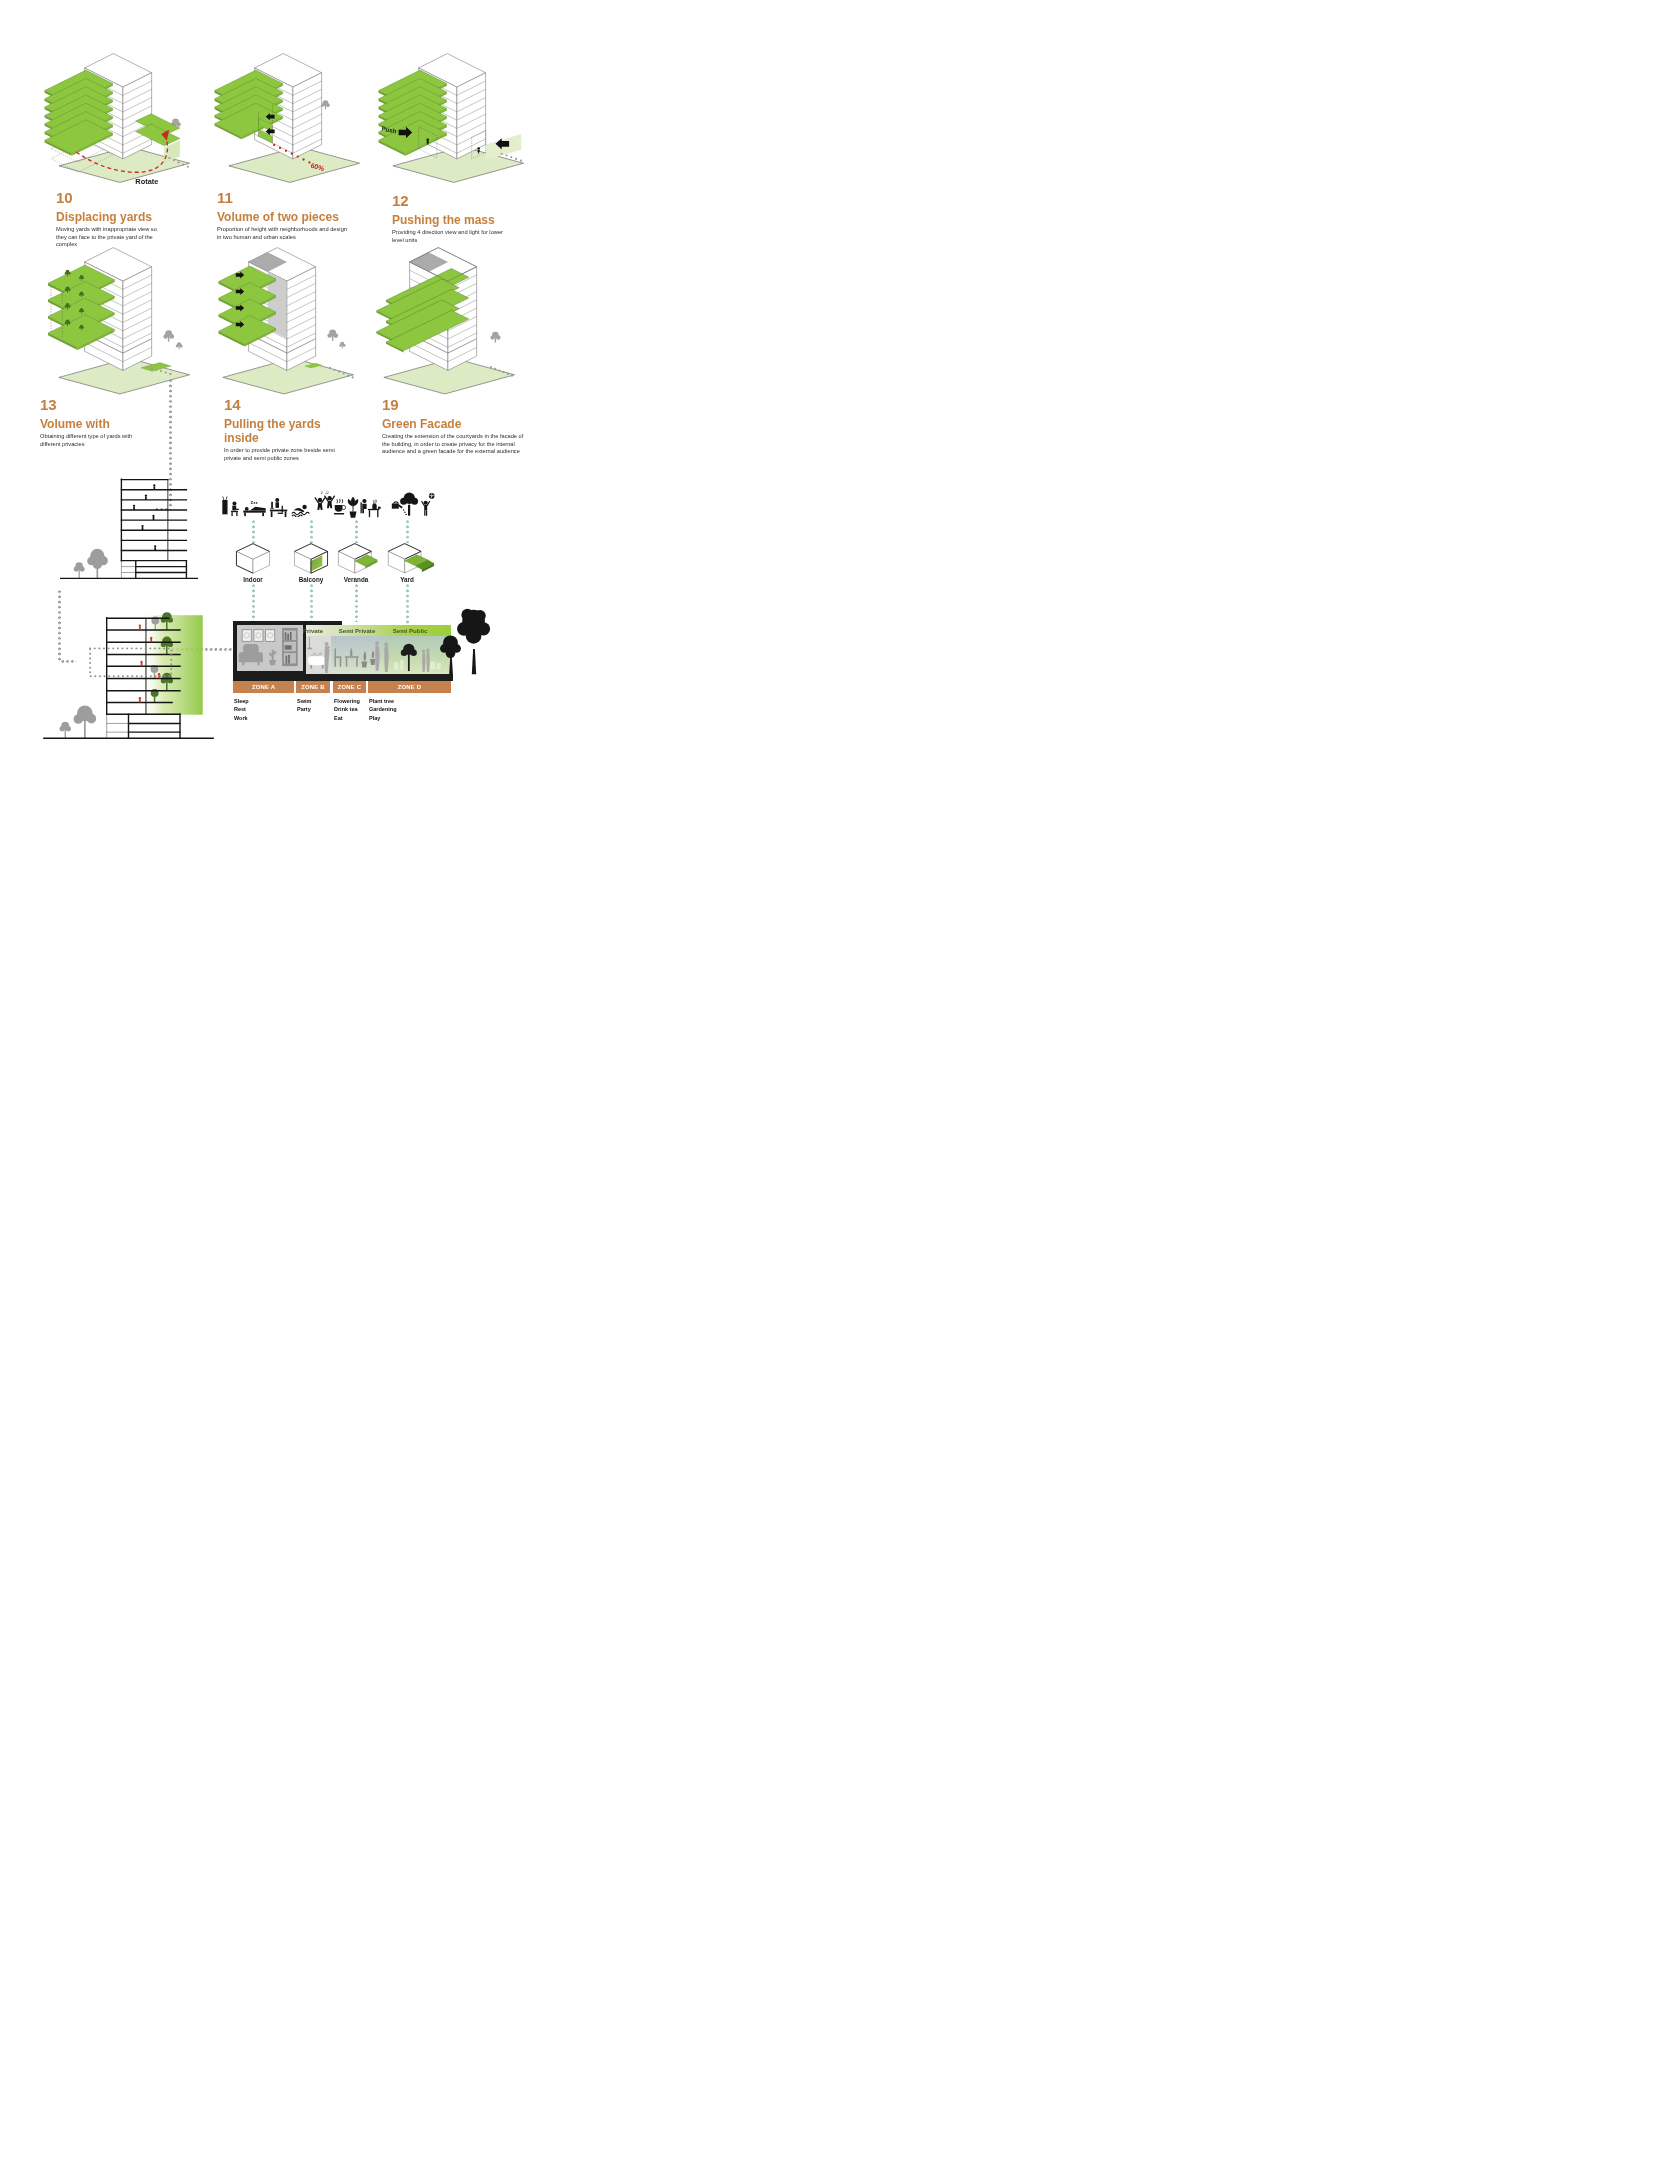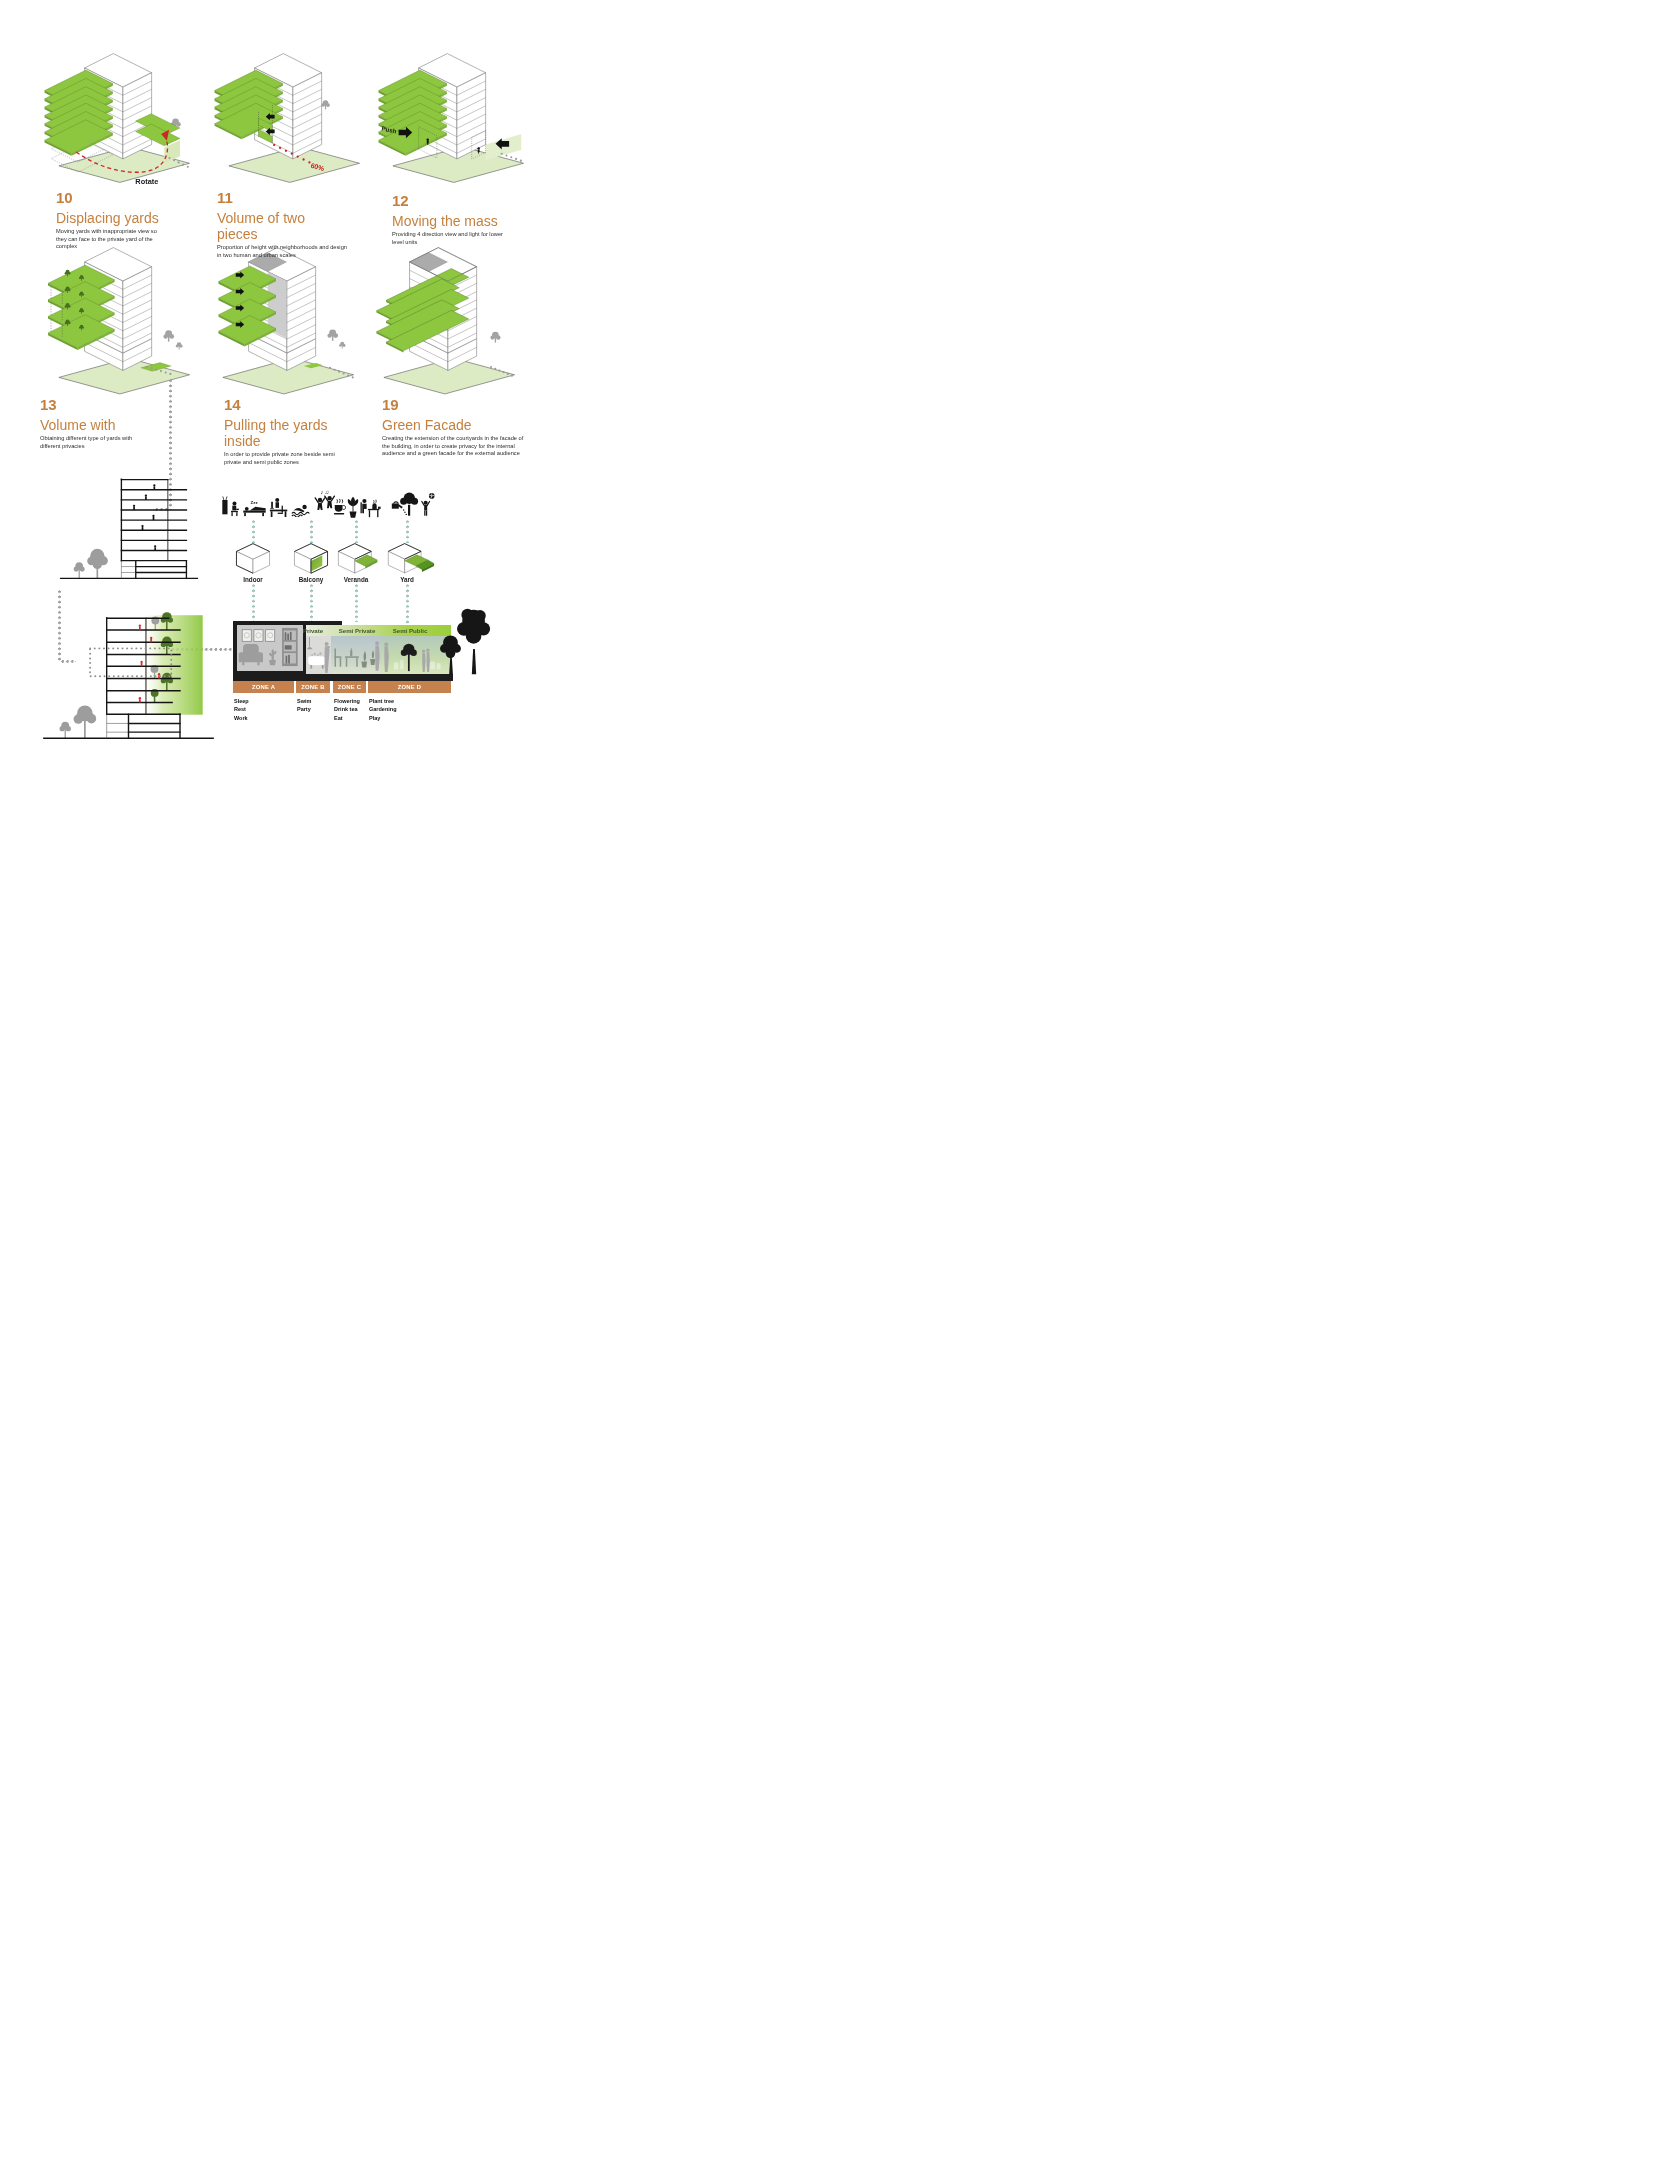--- a/index.html
+++ b/index.html
@@ -1,21 +1,21 @@
 <!DOCTYPE html>
 <html style="font-size:7px"><head>
 <meta charset="utf-8">
 <style>
   html,body{margin:0;padding:0;background:#fff;}
   .page{position:relative;width:559px;height:782px;background:#fff;overflow:hidden;
         font-family:"Liberation Sans",sans-serif;}
   .bsvg{position:absolute;}
   .step-text{position:absolute;}
   .step-num{font-size:15px;font-weight:bold;color:#C5803F;margin-bottom:3.9px;}
-  .step-title{font-size:14px;font-weight:normal;color:#C5803F;margin-bottom:2.2px;}
+  .step-title{font-size:12px;font-weight:bold;color:#C5803F;margin-bottom:2.2px;}
   .step-desc{font-size:5.7px;color:#2e2e2e;line-height:1.34;}
   svg text{font-family:"Liberation Sans",sans-serif;}
   .vdots{position:absolute;width:3.1px;background-image:radial-gradient(circle at 1.5px 1.7px,#9CC4B8 1.2px,transparent 1.4px);
          background-size:3.1px 5.2px;background-repeat:repeat-y;}
   .vdots.gray{background-image:radial-gradient(circle at 1.5px 1.7px,#9e9e9e 1.2px,transparent 1.4px);}
   .hdots{position:absolute;height:3.1px;background-image:radial-gradient(circle at 1.7px 1.5px,#9e9e9e 1.2px,transparent 1.4px);
          background-size:4.8px 3.1px;background-repeat:repeat-x;}
   .space-label{position:absolute;width:52px;text-align:center;font-size:6.3px;font-weight:bold;color:#1a1a1a;}
   .zone-bar{position:absolute;height:11.8px;background:#C5824E;color:#fff;display:flex;align-items:center;justify-content:center;
             font-size:5.9px;font-weight:bold;letter-spacing:0.2px;}
@@ -421,21 +421,21 @@
     <div class="step-title">Displacing yards</div>
     <div class="step-desc">Moving yards with inappropriate view so they can face to the private yard of the complex</div>
   </div>
   <div class="step-text" style="left:217px;top:189px;width:131px">
     <div class="step-num">11</div>
     <div class="step-title">Volume of two pieces</div>
     <div class="step-desc">Proportion of height with neighborhoods and design in two human and urban scales</div>
   </div>
   <div class="step-text" style="left:392px;top:192px;width:122px">
     <div class="step-num">12</div>
-    <div class="step-title">Moving the mass</div>
+    <div class="step-title">Pushing the mass</div>
     <div class="step-desc">Providing 4 direction view and light for lower level units</div>
   </div>
   <div class="step-text" style="left:40px;top:396px;width:114px">
     <div class="step-num">13</div>
     <div class="step-title">Volume with</div>
     <div class="step-desc">Obtaining different type of yards with different privacies</div>
   </div>
   <div class="step-text" style="left:224px;top:396px;width:118px">
     <div class="step-num">14</div>
     <div class="step-title">Pulling the yards inside</div>

